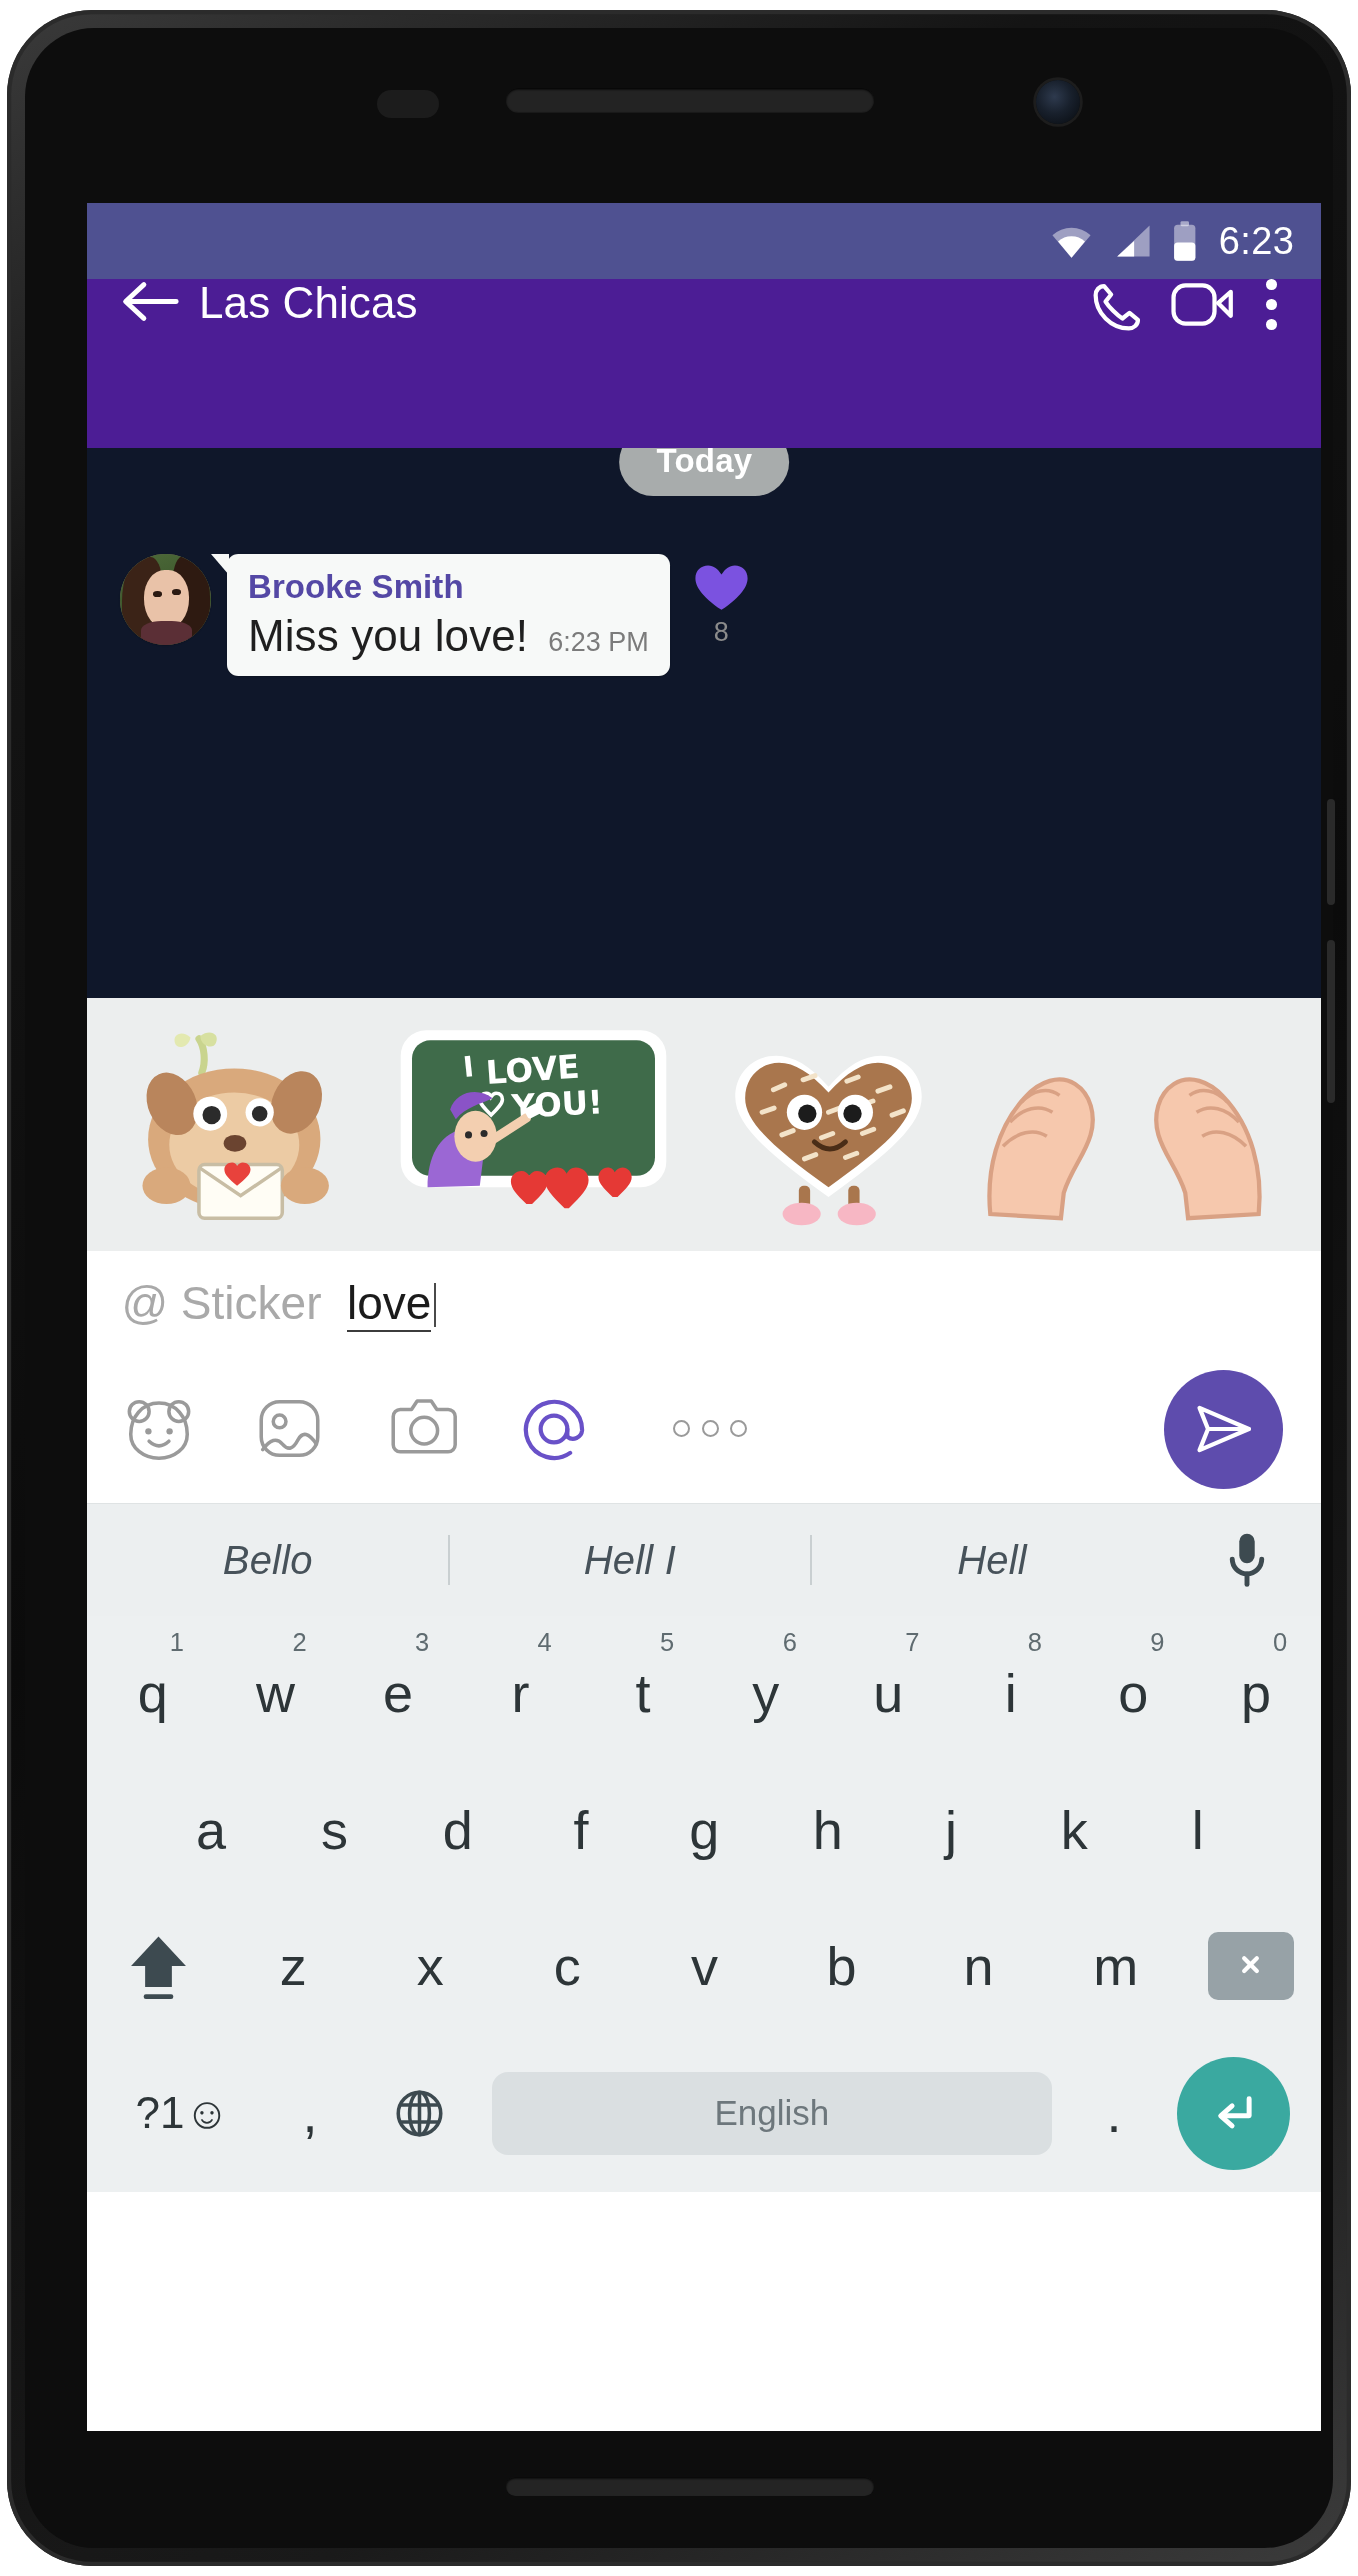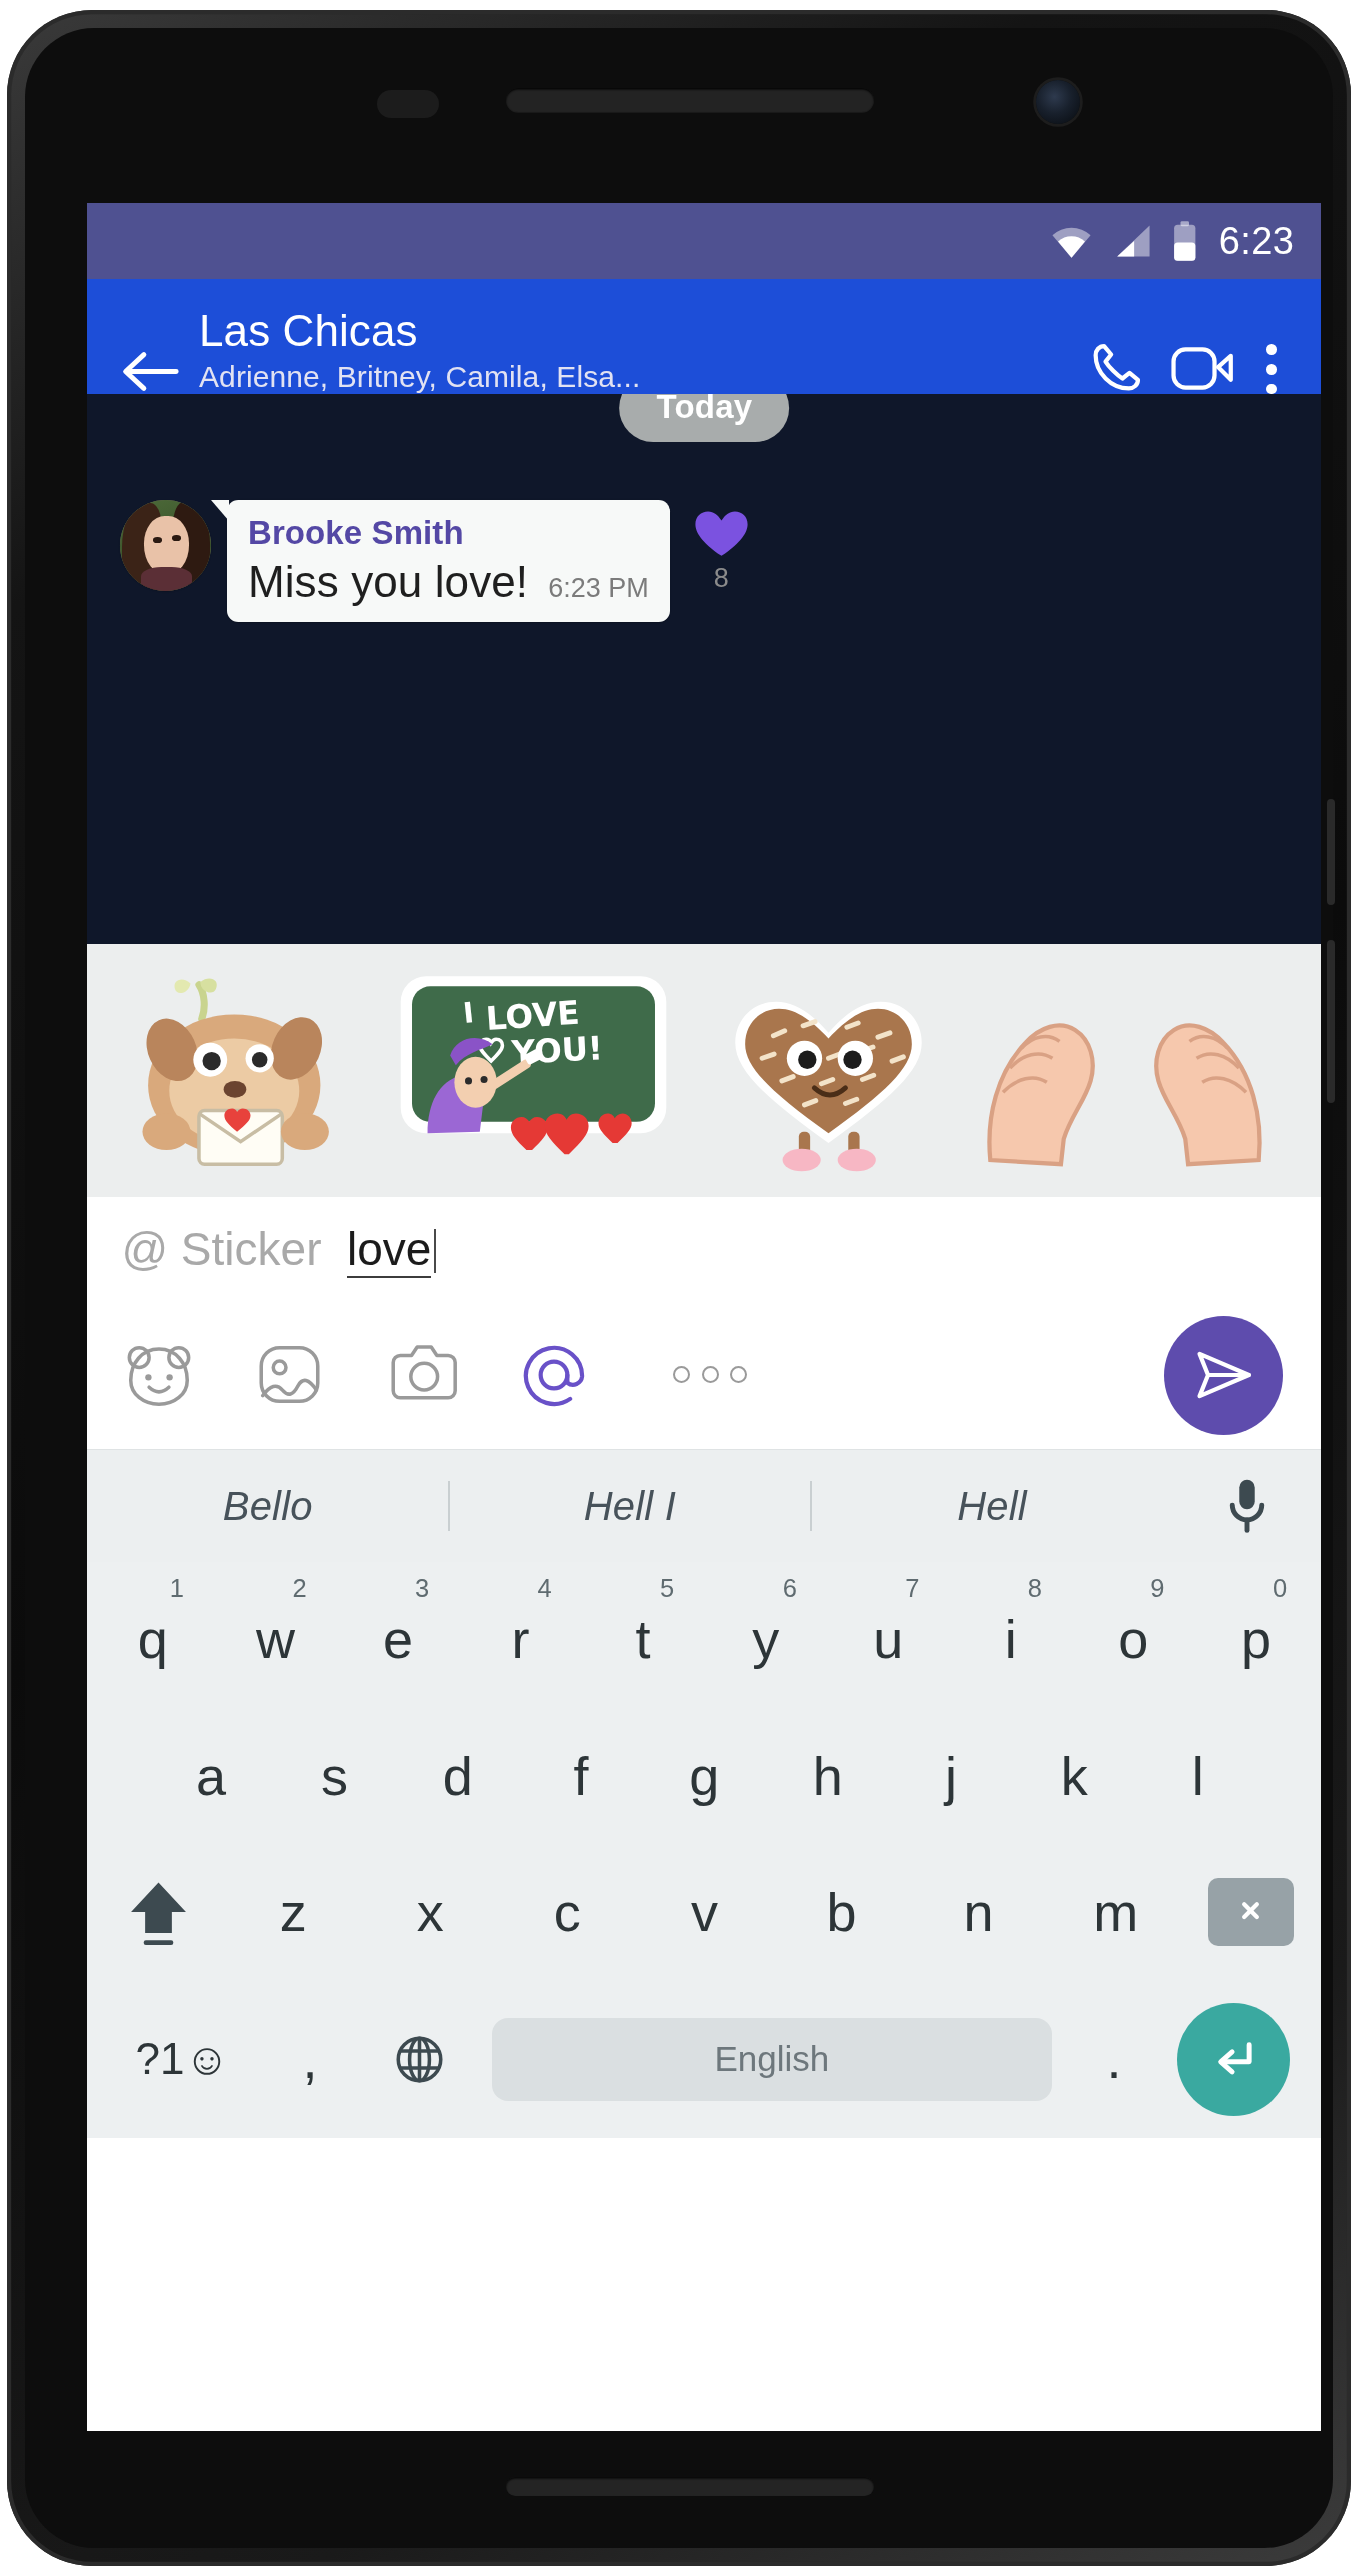--- a/index.html
+++ b/index.html
@@ -74,22 +74,22 @@
     display: flex; align-items: center; justify-content: flex-end;
     padding-right: 27px; gap: 21px;
   }
   .status-time {
     color: #fff; font-size: 38px; letter-spacing: 0.4px;
   }
   .sb-icon { display: flex; align-items: flex-end; }
 
   
   #app-bar {
-    height: 115px; background: #1d4ed8;
-    display: flex; align-items: flex-end; padding: 0 24px 0 28px;
+    height: 169px; background: #4c1d95;
+    display: flex; align-items: flex-start; padding: 0 24px 0 28px;
   }
   #back-arrow { width: 68px; flex: 0 0 68px; display: flex; align-items: center; justify-content: center; }
   #title-block { flex: 1; padding-left: 15.6px; }
   #chat-title {
     color: #fff; font-size: 44px; font-weight: 400; line-height: 1.08;
     letter-spacing: 0.1px;
   }
   #chat-subtitle {
     color: #e2e2f2; font-size: 30px; font-weight: 400; margin-top: 5.7px;
     letter-spacing: 0.1px; white-space: nowrap; overflow: hidden;
@@ -269,21 +269,20 @@
       </div>
 
       <div id="app-bar">
         <div id="back-arrow">
           <svg width="59" height="45" viewBox="0 0 84 64">
             <path d="M80 32 L10 32 M34 8 L8 32 L34 56" stroke="#ffffff" stroke-width="7" fill="none" stroke-linecap="round" stroke-linejoin="round"></path>
           </svg>
         </div>
         <div id="title-block">
           <div id="chat-title">Las Chicas</div>
-          <div id="chat-subtitle">Adrienne, Britney, Camila, Elsa...</div>
         </div>
         <div class="bar-action">
           <svg width="55" height="55" viewBox="0 0 78 78">
             <path d="M20 10 C13 10 8 16 8 23 C8 48 30 70 55 70 C62 70 68 65 68 58 L56 48 L46 56
                      C38 51 27 40 22 32 L30 22 Z" fill="none" stroke="#ffffff" stroke-width="6" stroke-linejoin="round"></path>
           </svg>
         </div>
         <div class="bar-action">
           <svg width="65" height="51" viewBox="0 0 92 72">
             <rect x="5" y="9" width="58" height="54" rx="17" fill="none" stroke="#ffffff" stroke-width="6"></rect>

